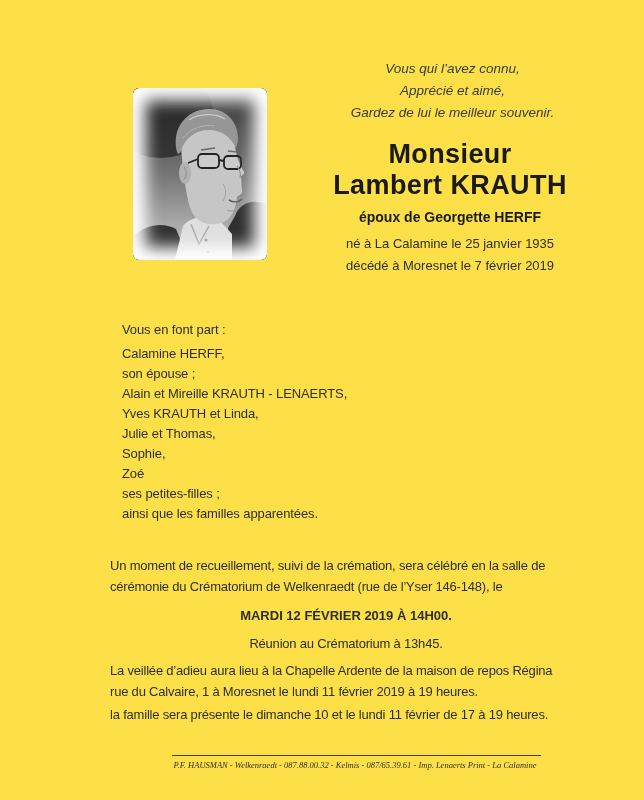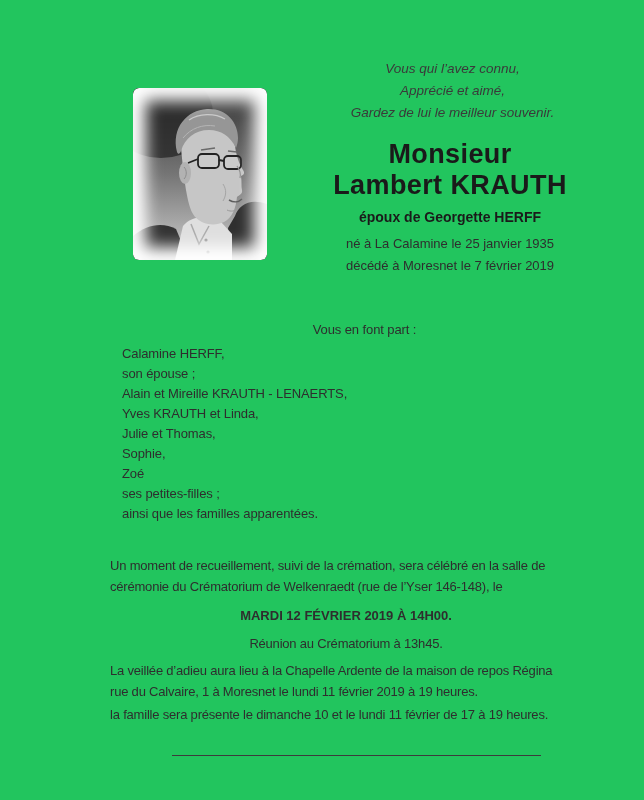--- a/index.html
+++ b/index.html
@@ -2,21 +2,21 @@
 <html><head>
 <meta charset="utf-8">
 <style>
   html,body { margin:0; padding:0; }
   body {
     width:644px; height:800px; background:#ffffff;
     font-family:"Liberation Sans", sans-serif;
     color:#2e2e2e; position:relative; overflow:hidden;
     -webkit-font-smoothing:antialiased;
   }
-  .page { position:absolute; inset:0; background:#22c55e; }
+  .page { position:absolute; inset:0; background:#fde047; }
 
   
   .photo {
     position:absolute; left:133px; top:88px; width:134px; height:172px;
     border-radius:6px; overflow:hidden;
   }
   .photo svg { display:block; width:100%; height:100%; }
   .photo .feather {
     position:absolute; inset:0; border-radius:6px;
     box-shadow: inset 0 0 16px 13px #ffffff;
@@ -41,21 +41,21 @@
   .spouse-line {
     font-size:14px; font-weight:bold; line-height:20px; margin-top:6px; color:#1a1a1a;
   }
   .vitals { font-size:13px; line-height:22px; margin-top:6px; color:#2e2e2e; }
 
   
   .family {
     position:absolute; left:122px; top:320px; width:485px;
     font-size:13px; line-height:20px; letter-spacing:-.1px;
   }
-  .family .intro { margin-bottom:4px;text-align:center; }
+  .family .intro { margin-bottom:4px; }
   .family .relation { text-align:left; }
 
   
   .ceremony {
     position:absolute; left:110px; top:555px; width:472px;
     font-size:13px; line-height:21px; letter-spacing:-.2px;
   }
   .ceremony .line { white-space:nowrap; }
   .ceremony .date-line { text-align:center; font-weight:bold; margin-top:8px; letter-spacing:0; }
   .ceremony .meeting-line { text-align:center; margin-top:7px; }
@@ -167,14 +167,15 @@
     <div class="vigil">
       <div class="line">La veillée d’adieu aura lieu à la Chapelle Ardente de la maison de repos Régina</div>
       <div class="line">rue du Calvaire, 1 à Moresnet le lundi 11 février 2019 à 19 heures.</div>
     </div>
     <div class="repose">
       <div class="line">la famille sera présente le dimanche 10 et le lundi 11 février de 17 à 19 heures.</div>
     </div>
   </div>
 
   <div class="footer-rule"></div>
+  <div class="footer-text">P.F. HAUSMAN  -  Welkenraedt - 087.88.00.32 - Kelmis - 087/65.39.61 - Imp. Lenaerts Print - La Calamine</div>
 
 </div>
 
 </body></html>

